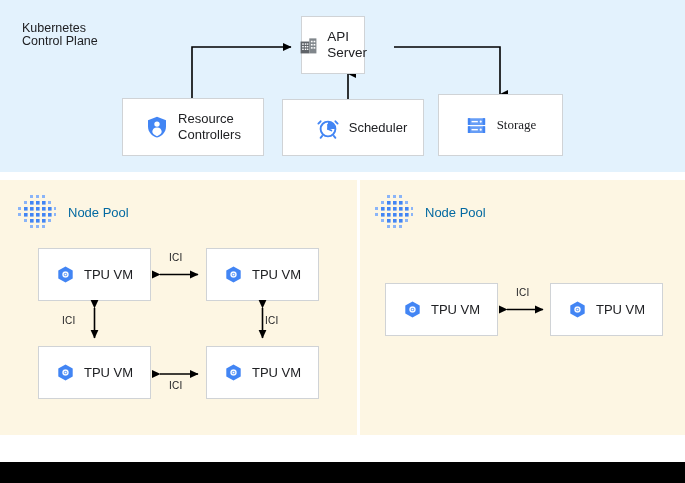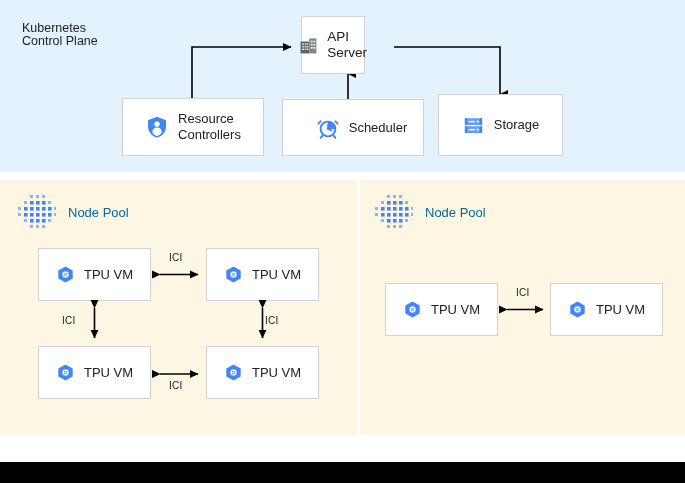--- a/index.html
+++ b/index.html
@@ -188,21 +188,21 @@
         <path d="M12 13 m0,-7.4 a7.4,7.4 0 0,1 7.4,7.4 L12 13 Z" fill="#4285f4"></path>
         <g stroke="#4285f4" stroke-width="1.7" stroke-linecap="round">
           <path d="M12 13 L12 8.6"></path>
           <path d="M12 13 L15.4 14.6"></path>
         </g>
       </svg>
     </span>
     <span class="box-label">Scheduler</span>
   </div>
 
-  <div class="box" style="left:438px;top:94px;width:125px;height:62px;">
+  <div class="box" style="left:438px;top:94px;width:125px;height:62px;font-family:Liberation Serif, serif;">
     <span class="icon">
       <svg width="23" height="23" viewBox="0 0 24 24">
         <rect x="3" y="4.4" width="18" height="7" rx="0.6" fill="#669df6"></rect>
         <rect x="3" y="12.8" width="18" height="7" rx="0.6" fill="#669df6"></rect>
         <rect x="3" y="4.4" width="2.4" height="7" fill="#4285f4"></rect>
         <rect x="3" y="12.8" width="2.4" height="7" fill="#4285f4"></rect>
         <rect x="18.6" y="4.4" width="2.4" height="7" fill="#4285f4"></rect>
         <rect x="18.6" y="12.8" width="2.4" height="7" fill="#4285f4"></rect>
         <rect x="6.8" y="7.2" width="6.6" height="1.5" fill="#ffffff"></rect>
         <rect x="6.8" y="15.6" width="6.6" height="1.5" fill="#ffffff"></rect>

